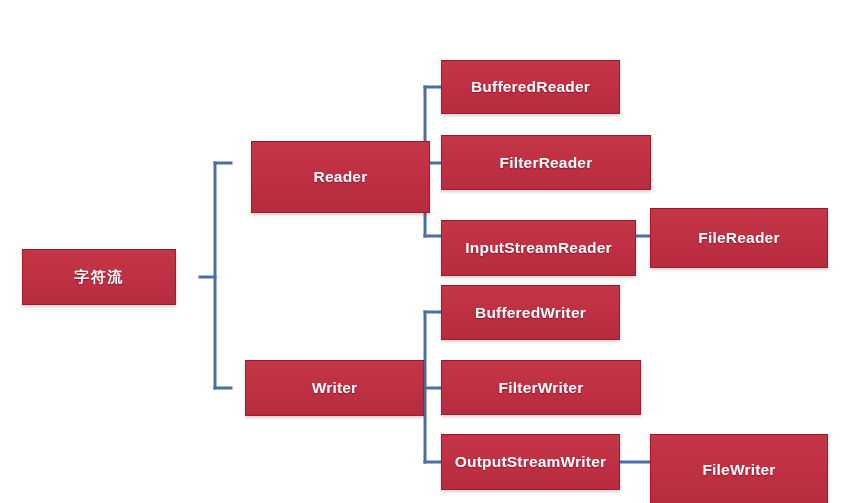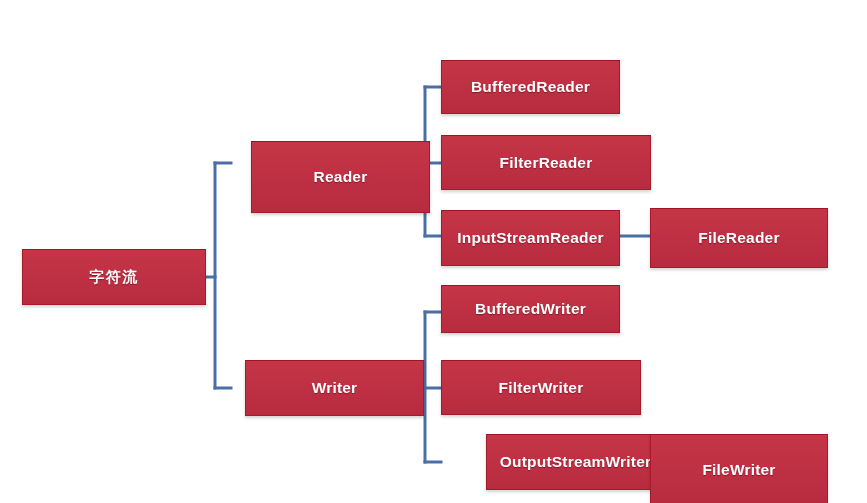--- a/index.html
+++ b/index.html
@@ -69,47 +69,47 @@
       <polyline points="425,236 441,236" fill="none" stroke="#4a6fa5" stroke-width="3" stroke-linecap="square" stroke-linejoin="miter"></polyline>
       <polyline points="620,236 650,236" fill="none" stroke="#4a6fa5" stroke-width="3" stroke-linecap="square" stroke-linejoin="miter"></polyline>
       <polyline points="410,388 425,388" fill="none" stroke="#4a6fa5" stroke-width="3" stroke-linecap="square" stroke-linejoin="miter"></polyline>
       <polyline points="425,312 425,462" fill="none" stroke="#4a6fa5" stroke-width="3" stroke-linecap="square" stroke-linejoin="miter"></polyline>
       <polyline points="425,312 441,312" fill="none" stroke="#4a6fa5" stroke-width="3" stroke-linecap="square" stroke-linejoin="miter"></polyline>
       <polyline points="425,388 441,388" fill="none" stroke="#4a6fa5" stroke-width="3" stroke-linecap="square" stroke-linejoin="miter"></polyline>
       <polyline points="425,462 441,462" fill="none" stroke="#4a6fa5" stroke-width="3" stroke-linecap="square" stroke-linejoin="miter"></polyline>
       <polyline points="620,462 650,462" fill="none" stroke="#4a6fa5" stroke-width="3" stroke-linecap="square" stroke-linejoin="miter"></polyline>
     </svg>
   <div id="nodes">
-      <div class="node cjk" style="left: 22px; top: 249px; width: 184px; height: 56px;">
+      <div class="node cjk" style="left: 22px; top: 249px; width: 154px; height: 56px;">
         <span class="node-label">字符流</span>
       </div>
       <div class="node" style="left: 231px; top: 141px; width: 179px; height: 72px; margin-left: 20px;">
         <span class="node-label">Reader</span>
       </div>
       <div class="node" style="left: 441px; top: 60px; width: 179px; height: 54px;">
         <span class="node-label">BufferedReader</span>
       </div>
       <div class="node" style="left: 441px; top: 135px; width: 210px; height: 55px;">
         <span class="node-label">FilterReader</span>
       </div>
-      <div class="node" style="left: 441px; top: 210px; width: 179px; height: 56px;">
+      <div class="node" style="left: 441px; top: 220px; width: 195px; height: 56px;">
         <span class="node-label">InputStreamReader</span>
       </div>
       <div class="node" style="left: 650px; top: 208px; width: 178px; height: 60px;">
         <span class="node-label">FileReader</span>
       </div>
       <div class="node" style="left: 231px; top: 360px; width: 179px; height: 56px; margin-left: 14px;">
         <span class="node-label">Writer</span>
       </div>
-      <div class="node" style="left: 441px; top: 285px; width: 179px; height: 48px;">
+      <div class="node" style="left: 441px; top: 285px; width: 179px; height: 55px;">
         <span class="node-label">BufferedWriter</span>
       </div>
       <div class="node" style="left: 441px; top: 360px; width: 200px; height: 55px;">
         <span class="node-label">FilterWriter</span>
       </div>
-      <div class="node" style="left: 441px; top: 434px; width: 179px; height: 56px; margin-left: 45px;">
+      <div class="node" style="left: 441px; top: 434px; width: 179px; height: 56px;">
         <span class="node-label">OutputStreamWriter</span>
       </div>
       <div class="node" style="left: 650px; top: 434px; width: 178px; height: 72px; justify-content: center;">
         <span class="node-label">FileWriter</span>
       </div>
     </div>
 </div>
 
 </body></html>

